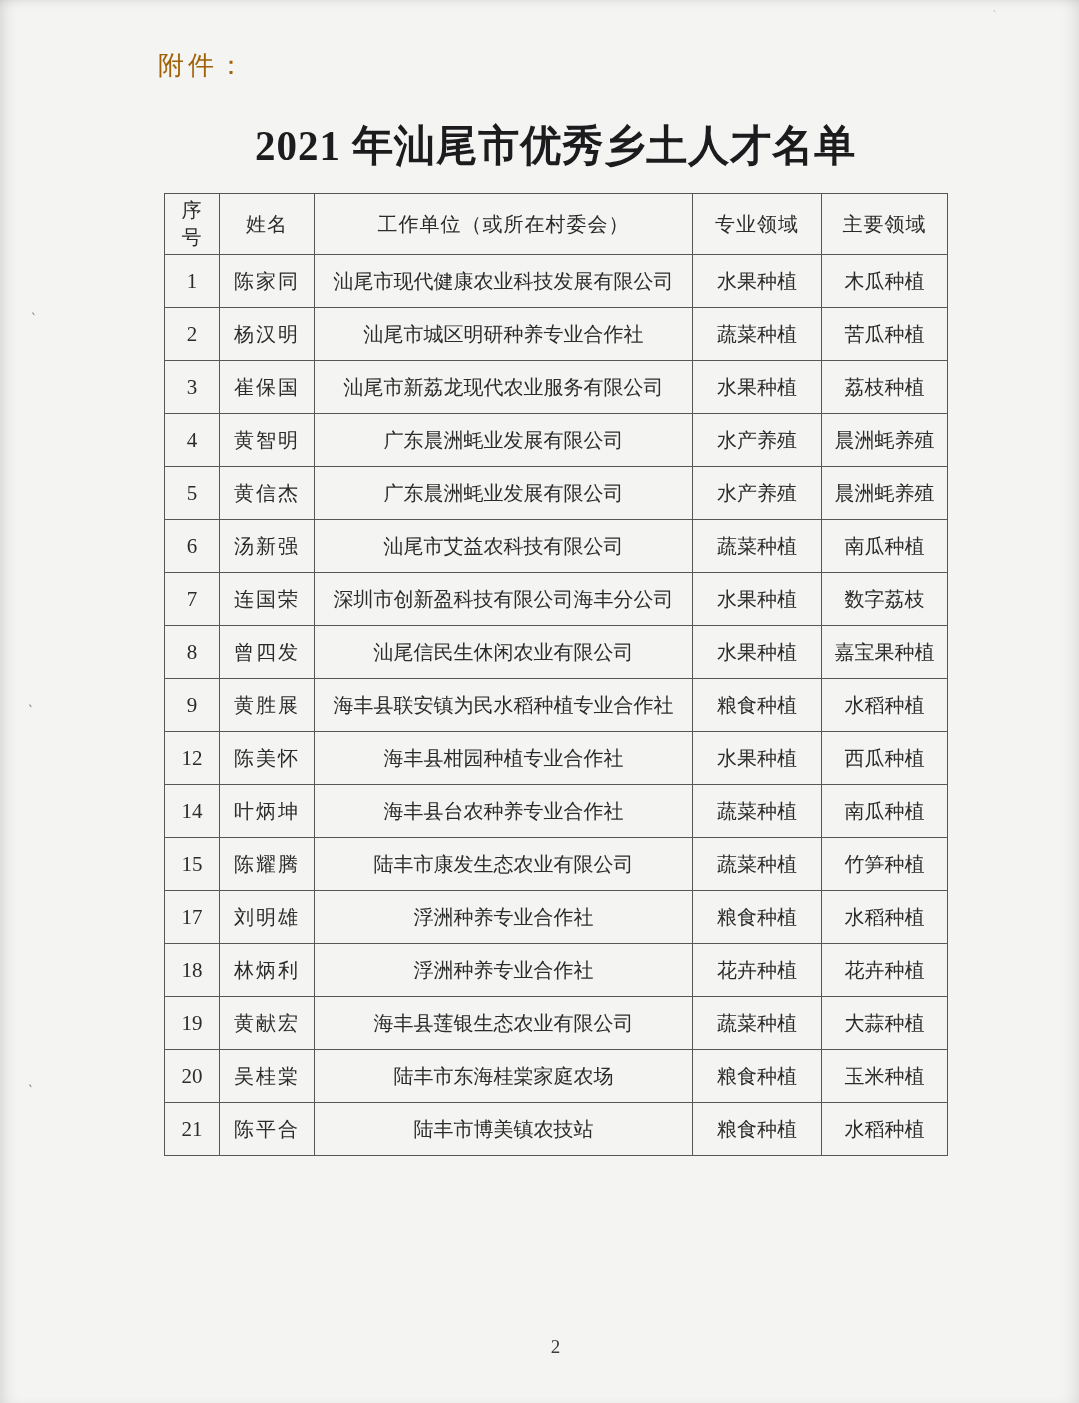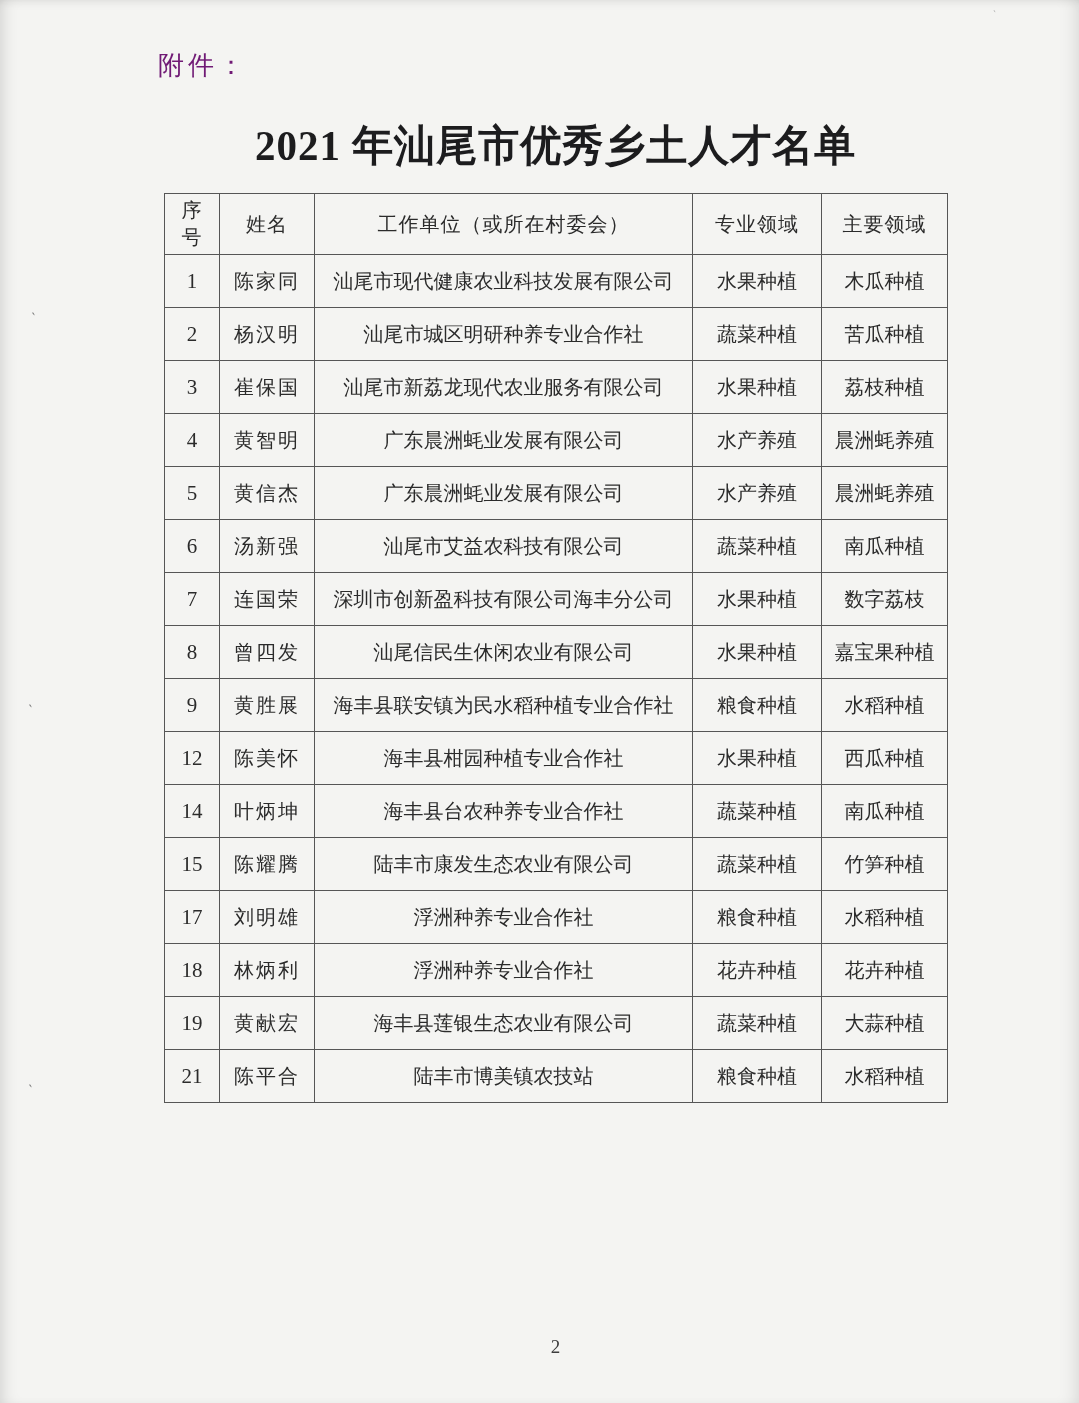--- a/index.html
+++ b/index.html
@@ -16,21 +16,21 @@
     overflow: hidden;
     box-shadow: inset 12px 0 18px -12px rgba(0,0,0,.18), inset -14px 0 20px -14px rgba(0,0,0,.15), inset 0 10px 14px -12px rgba(0,0,0,.12);
     color: #262626;
   }
   .attachment {
     position: absolute;
     left: 158px;
     top: 48px;
     font-size: 26px;
     letter-spacing: 4px;
-    color: #701a75;
+    color: #a16207;
   }
   .title-wrap {
     position: absolute;
     left: 164px;
     top: 118px;
     width: 783px;
     text-align: center;
   }
   .doc-title {
     font-size: 41px;
@@ -224,20 +224,27 @@
           <td class="cell-main">花卉种植</td>
         </tr>
         <tr>
           <td class="cell-num">19</td>
           <td class="cell-name">黄献宏</td>
           <td class="cell-unit">海丰县莲银生态农业有限公司</td>
           <td class="cell-field">蔬菜种植</td>
           <td class="cell-main">大蒜种植</td>
         </tr>
         <tr>
+          <td class="cell-num">20</td>
+          <td class="cell-name">吴桂棠</td>
+          <td class="cell-unit">陆丰市东海桂棠家庭农场</td>
+          <td class="cell-field">粮食种植</td>
+          <td class="cell-main">玉米种植</td>
+        </tr>
+        <tr>
           <td class="cell-num">21</td>
           <td class="cell-name">陈平合</td>
           <td class="cell-unit">陆丰市博美镇农技站</td>
           <td class="cell-field">粮食种植</td>
           <td class="cell-main">水稻种植</td>
         </tr>
       </tbody>
   </table>
 
   <div class="page-number">2</div>

